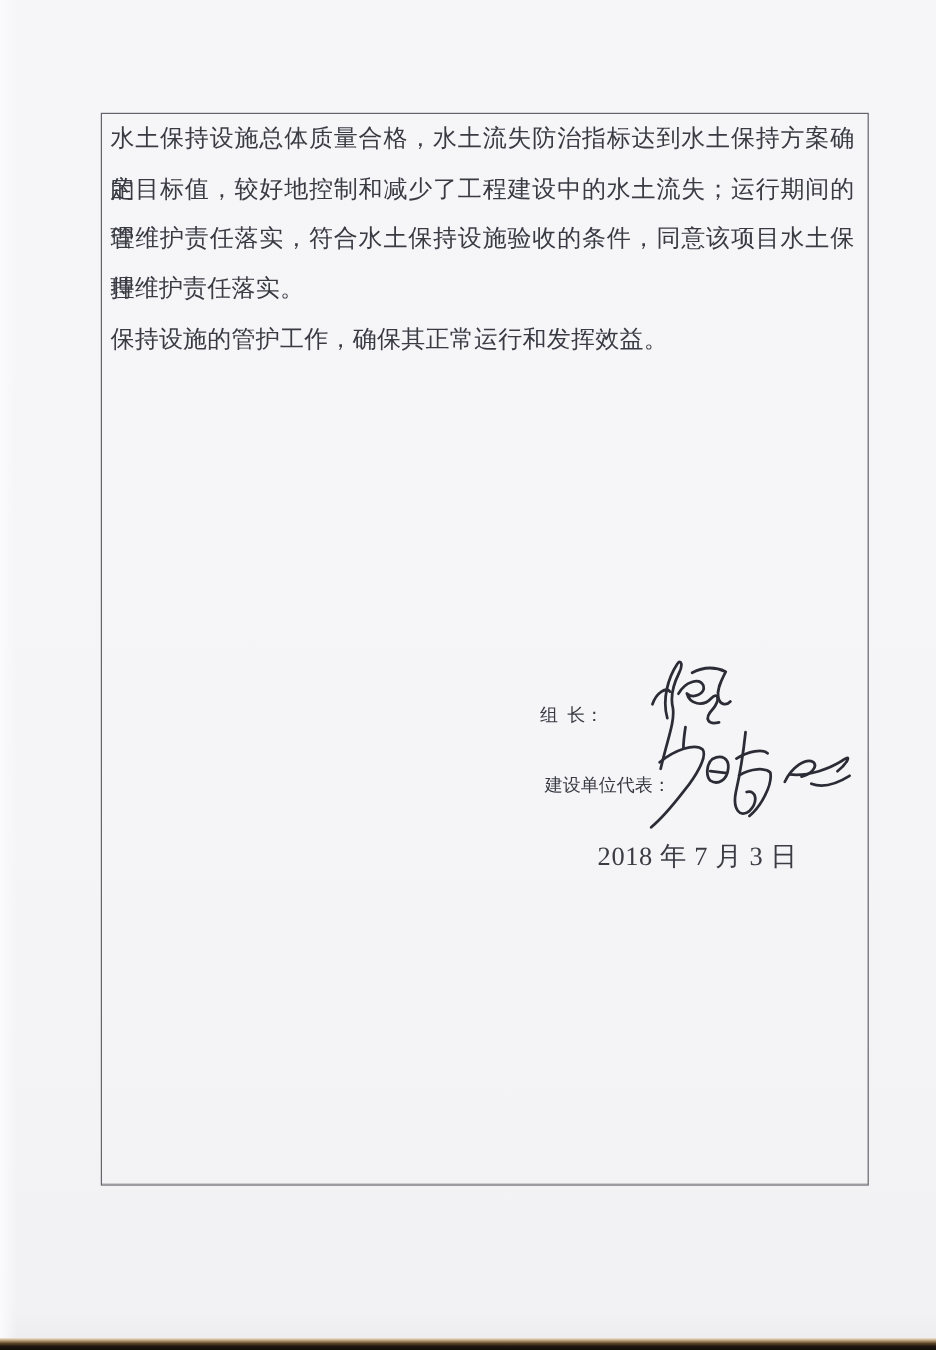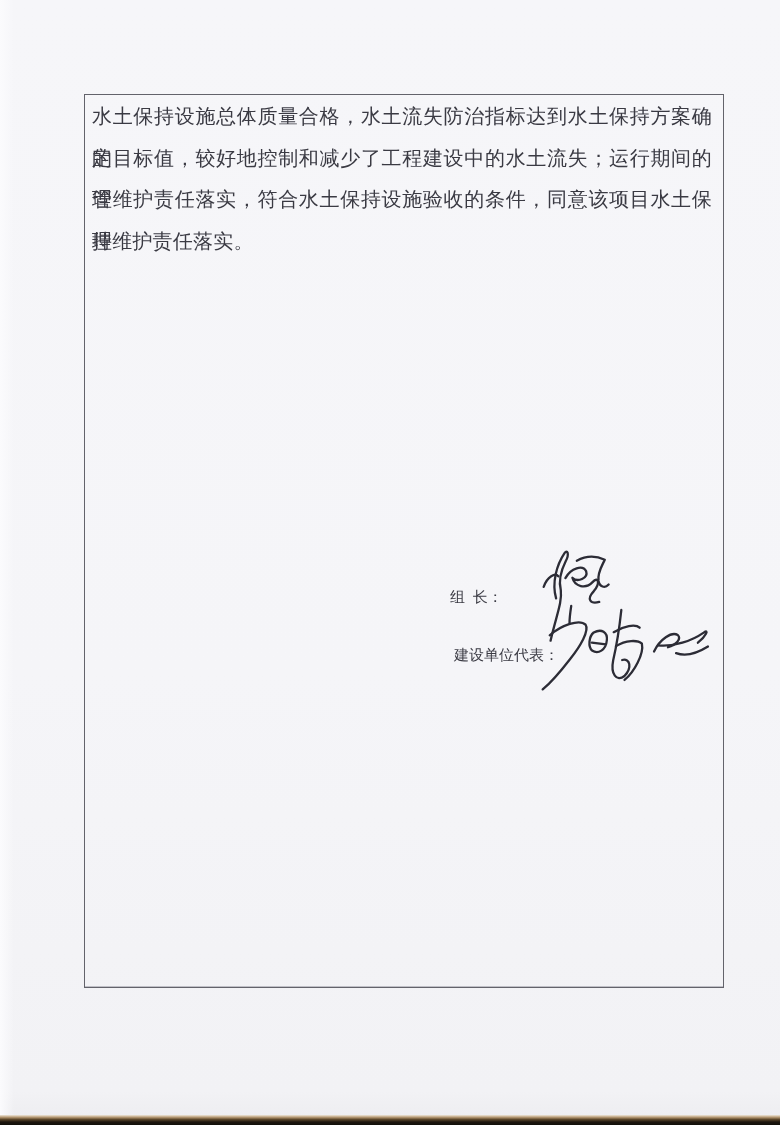--- a/index.html
+++ b/index.html
@@ -92,20 +92,21 @@
 
 <div class="page">
 
   <div class="doc-box"></div>
 
   <div class="textflow">
     <div class="tline full">水土保持设施总体质量合格，水土流失防治指标达到水土保持方案确定</div>
     <div class="tline full">的目标值，较好地控制和减少了工程建设中的水土流失；运行期间的管</div>
     <div class="tline full">理维护责任落实，符合水土保持设施验收的条件，同意该项目水土保持</div>
     <div class="tline">理维护责任落实。</div>
+    <div class="tline">保持设施的管护工作，确保其正常运行和发挥效益。</div>
   </div>
 
   <div class="sig-label leader-label">组 长：</div>
 
   <svg class="sig sig-leader" width="100" height="95" viewBox="0 0 100 95">
     <path d="M38,50 C34,34 40,16 48,5 C51,1 53,6 49,13 C43,24 41,33 43,42 C44,54 38,66 31,92"></path>
     <path d="M26,38 C30,28 38,24 41,28"></path>
     <path d="M48,30 C54,20 66,17 69,24 C71,31 60,35 55,30 C57,39 68,42 75,35 C81,29 83,36 76,44 C68,52 72,57 81,55"></path>
     <path d="M60,13 C70,8 80,9 88,13 C85,19 80,26 81,34 C82,40 87,42 91,38"></path>
   </svg>
@@ -117,16 +118,17 @@
     <path d="M20,32 C32,22 50,16 56,22 C60,28 50,44 40,56 C32,66 22,78 12,86"></path>
     <path d="M64,30 C72,26 78,30 77,38 C76,48 68,52 62,48 C58,44 59,34 64,30 M62,40 L76,42"></path>
     <path d="M92,8 C90,24 87,42 83,58 C80,72 86,80 94,74 C102,66 100,56 92,58"></path>
     <path d="M84,30 C94,24 106,22 110,26"></path>
     <path d="M86,44 C96,38 108,38 112,42 C114,52 104,70 94,78"></path>
     <path d="M124,50 C130,38 142,30 148,34 C152,38 146,44 138,46"></path>
     <path d="M128,44 C144,46 162,40 174,32 C180,28 176,36 168,42"></path>
     <path d="M146,52 C156,56 168,52 178,46"></path>
   </svg>
 
+  <div class="date-line">2018 年 7 月 3 日</div>
 
   <div class="scan-edge"></div>
 
 </div>
 
 </body></html>

